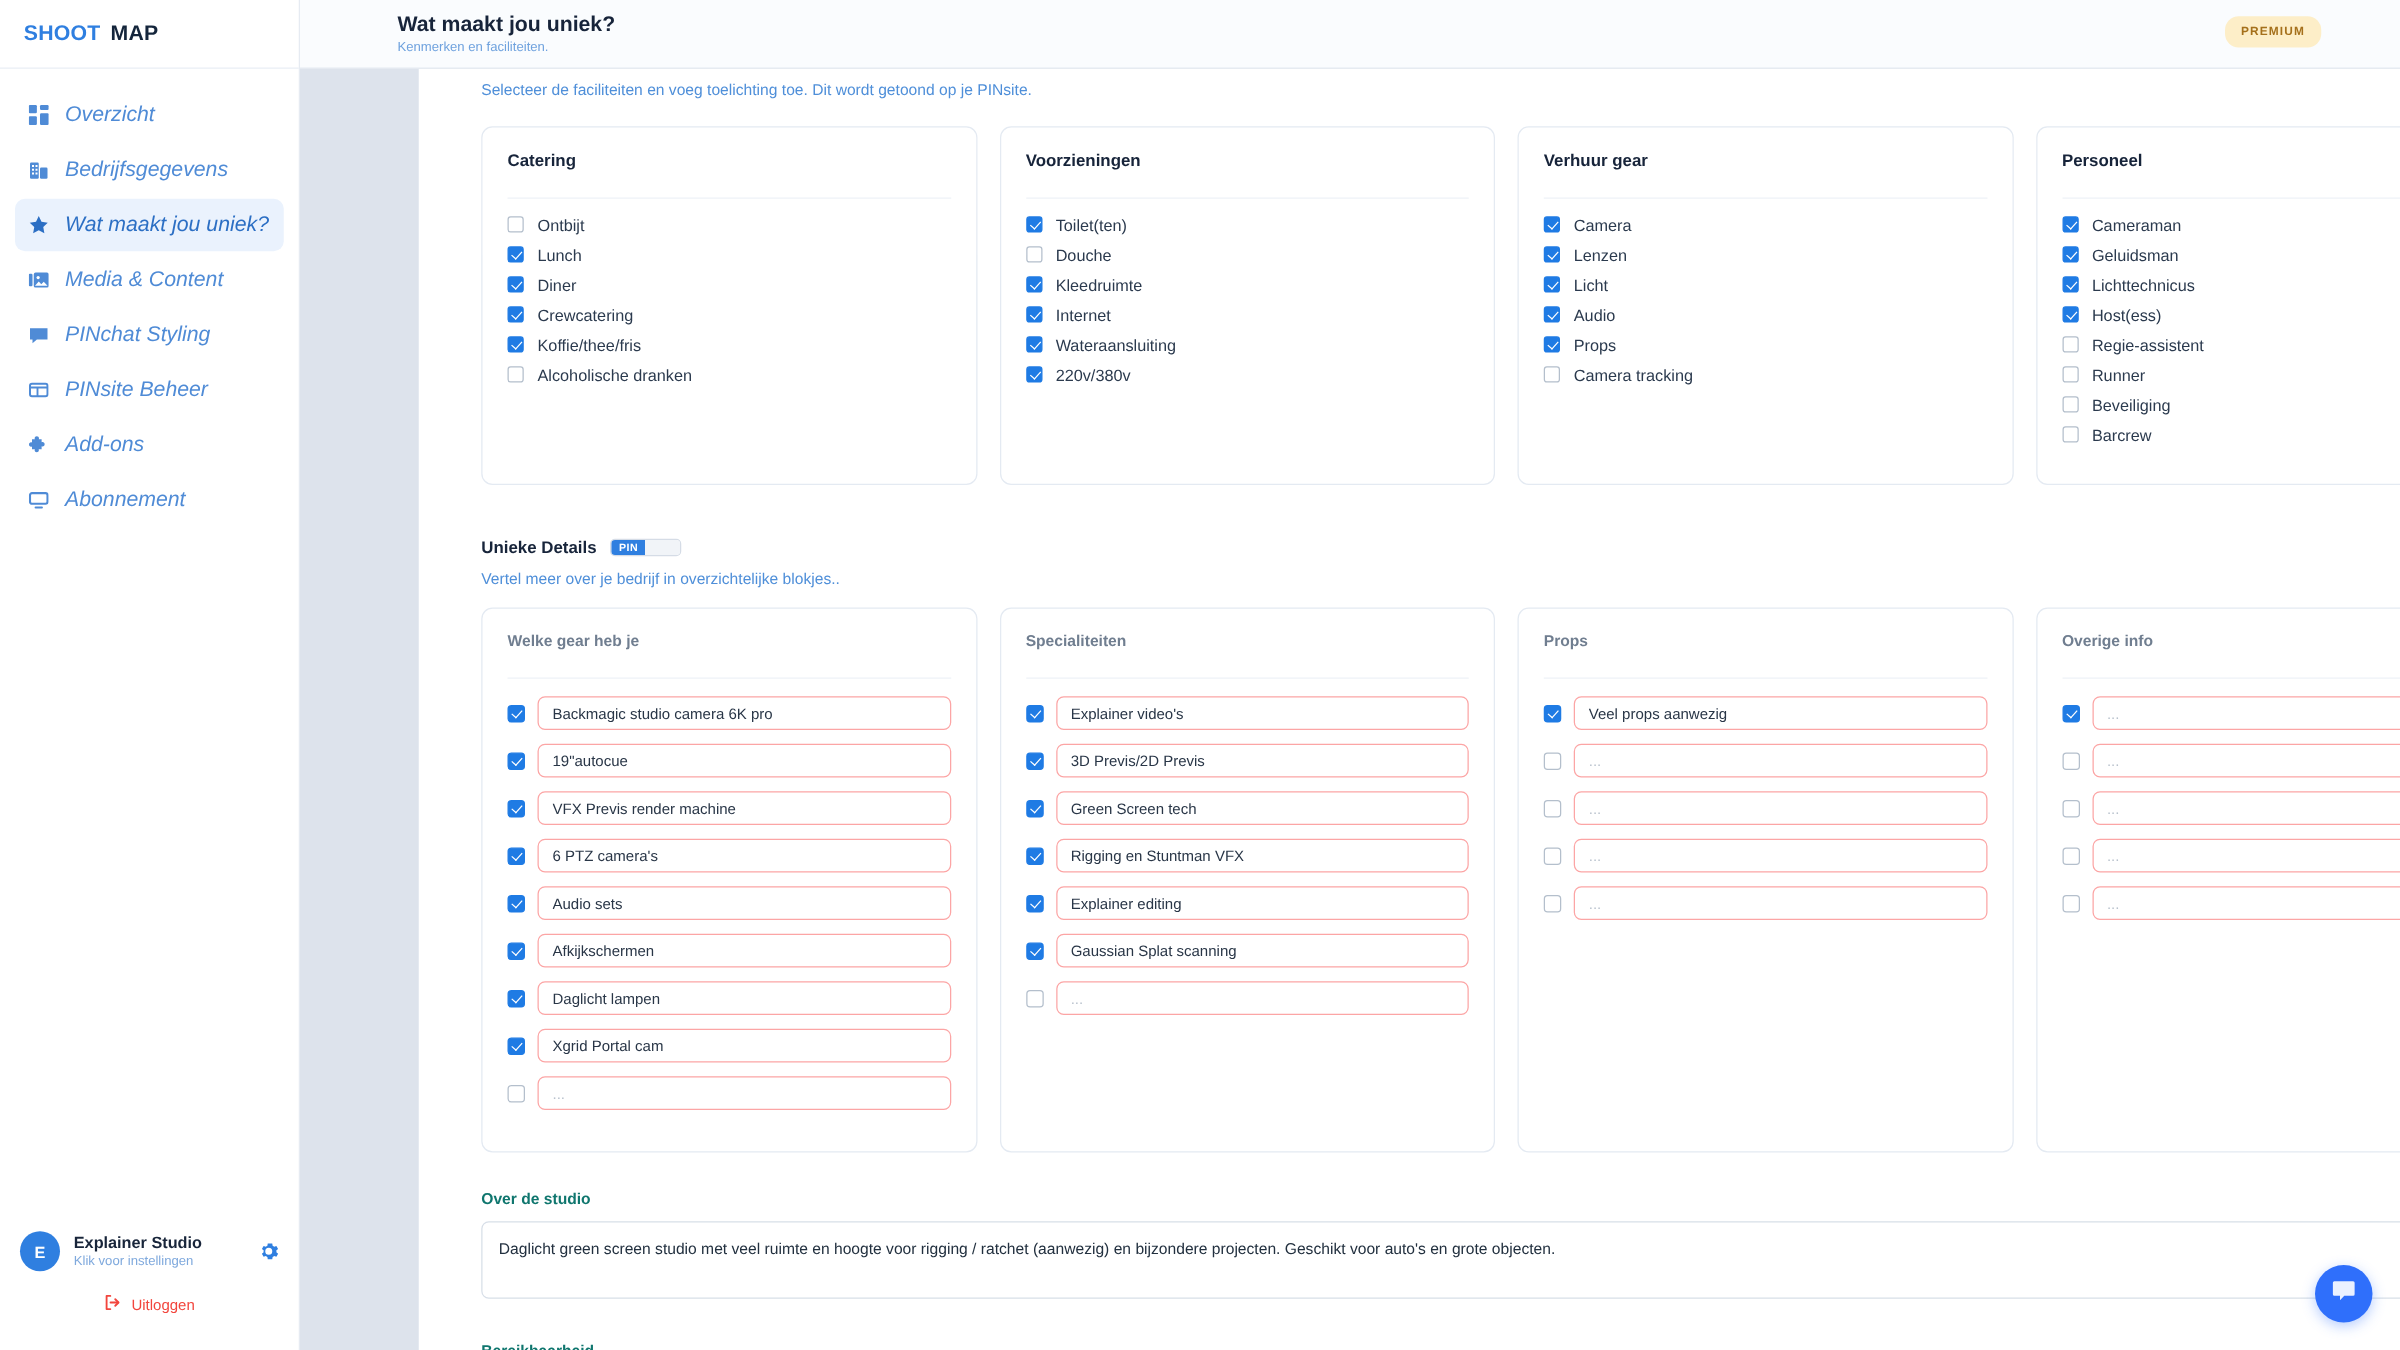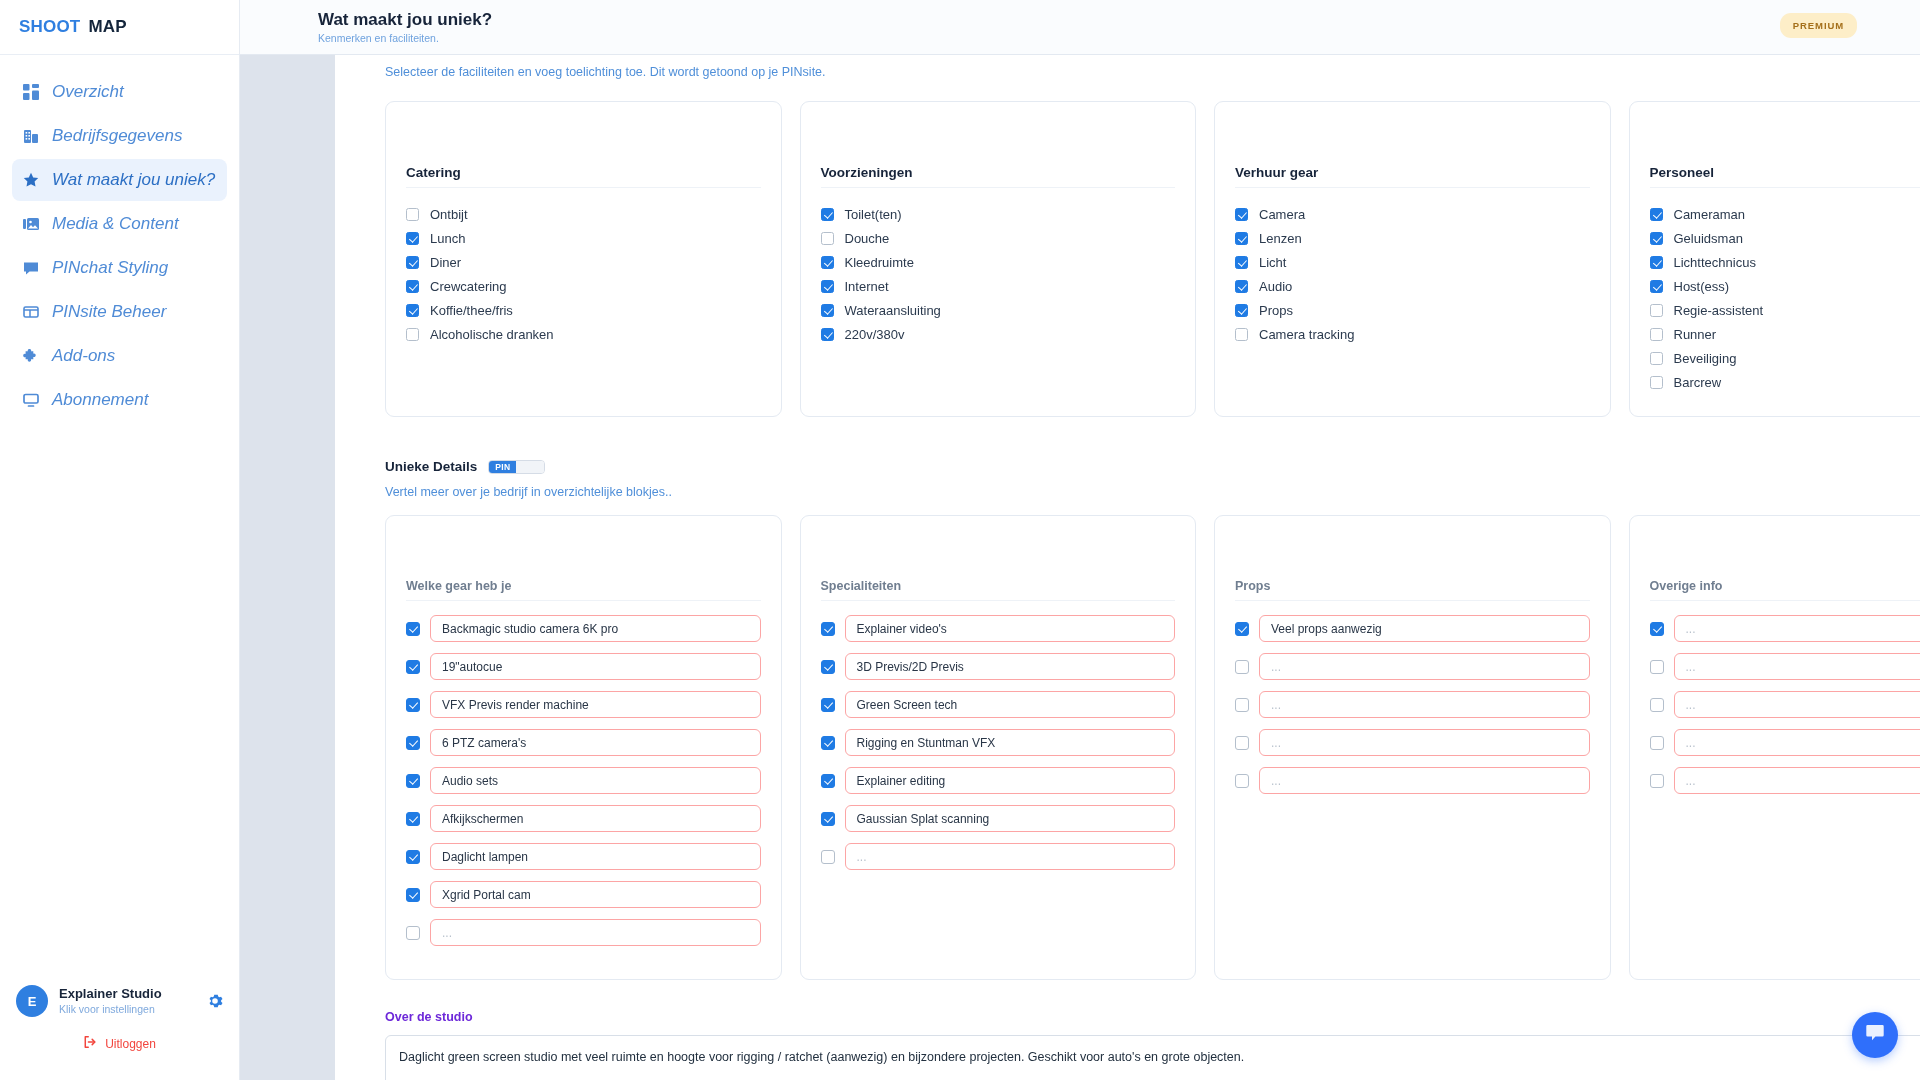--- a/index.html
+++ b/index.html
@@ -102,28 +102,27 @@
     margin-top: 22px;
   }
   .panel {
     border: 1px solid #e4eaf2;
     border-radius: 9px;
     background: #fff;
     padding: 19px 20px 22px 20px;
   }
   .panel-title {
     font-size: 13.5px; font-weight: bold; color: #17243a;
-    padding-bottom: 7px; border-bottom: 1px solid #eef2f7;
+    padding-bottom: 22px; border-bottom: 1px solid #eef2f7;
     margin-bottom: 14px;
-    margin-top: 44px;
   }
   .panel-title.muted { color: #707e90; font-size: 12.5px; }
 
   .chk-row {
-    display: flex; align-items: center; gap: 11px;
+    display: flex; gap: 11px;
     height: 24px; cursor: pointer;
   }
   .chk-row .lbl { font-size: 13px; color: #2b3a4e; }
 
   .box {
     width: 13px; height: 13px; flex: 0 0 13px;
     border: 1px solid #b4bfcc; border-radius: 2.5px;
     background: #fff; position: relative;
   }
   .box.on { background: #1f7be4; border-color: #1f7be4; }
@@ -164,21 +163,21 @@
     color: #293647;
     padding: 0 11px;
     font-family: "Liberation Sans", sans-serif;
     outline: none;
   }
   .txt-in::placeholder { color: #b9c2cd; }
 
   
   .ta-block { margin-top: 30px; }
   .ta-head { display: flex; align-items: center; justify-content: space-between; }
-  .ta-label { font-size: 12.5px; font-weight: bold; color: #6d28d9; }
+  .ta-label { font-size: 12.5px; font-weight: bold; color: #0f766e; }
   textarea.big {
     width: 100%; margin-top: 11px;
     border: 1px solid #d8dfe8; border-radius: 6px;
     padding: 12px 13px;
     font-size: 12.5px; color: #22303f;
     font-family: "Liberation Sans", sans-serif;
     resize: vertical; outline: none; line-height: 1.45;
   }
   textarea.h1 { height: 62px; }
 

